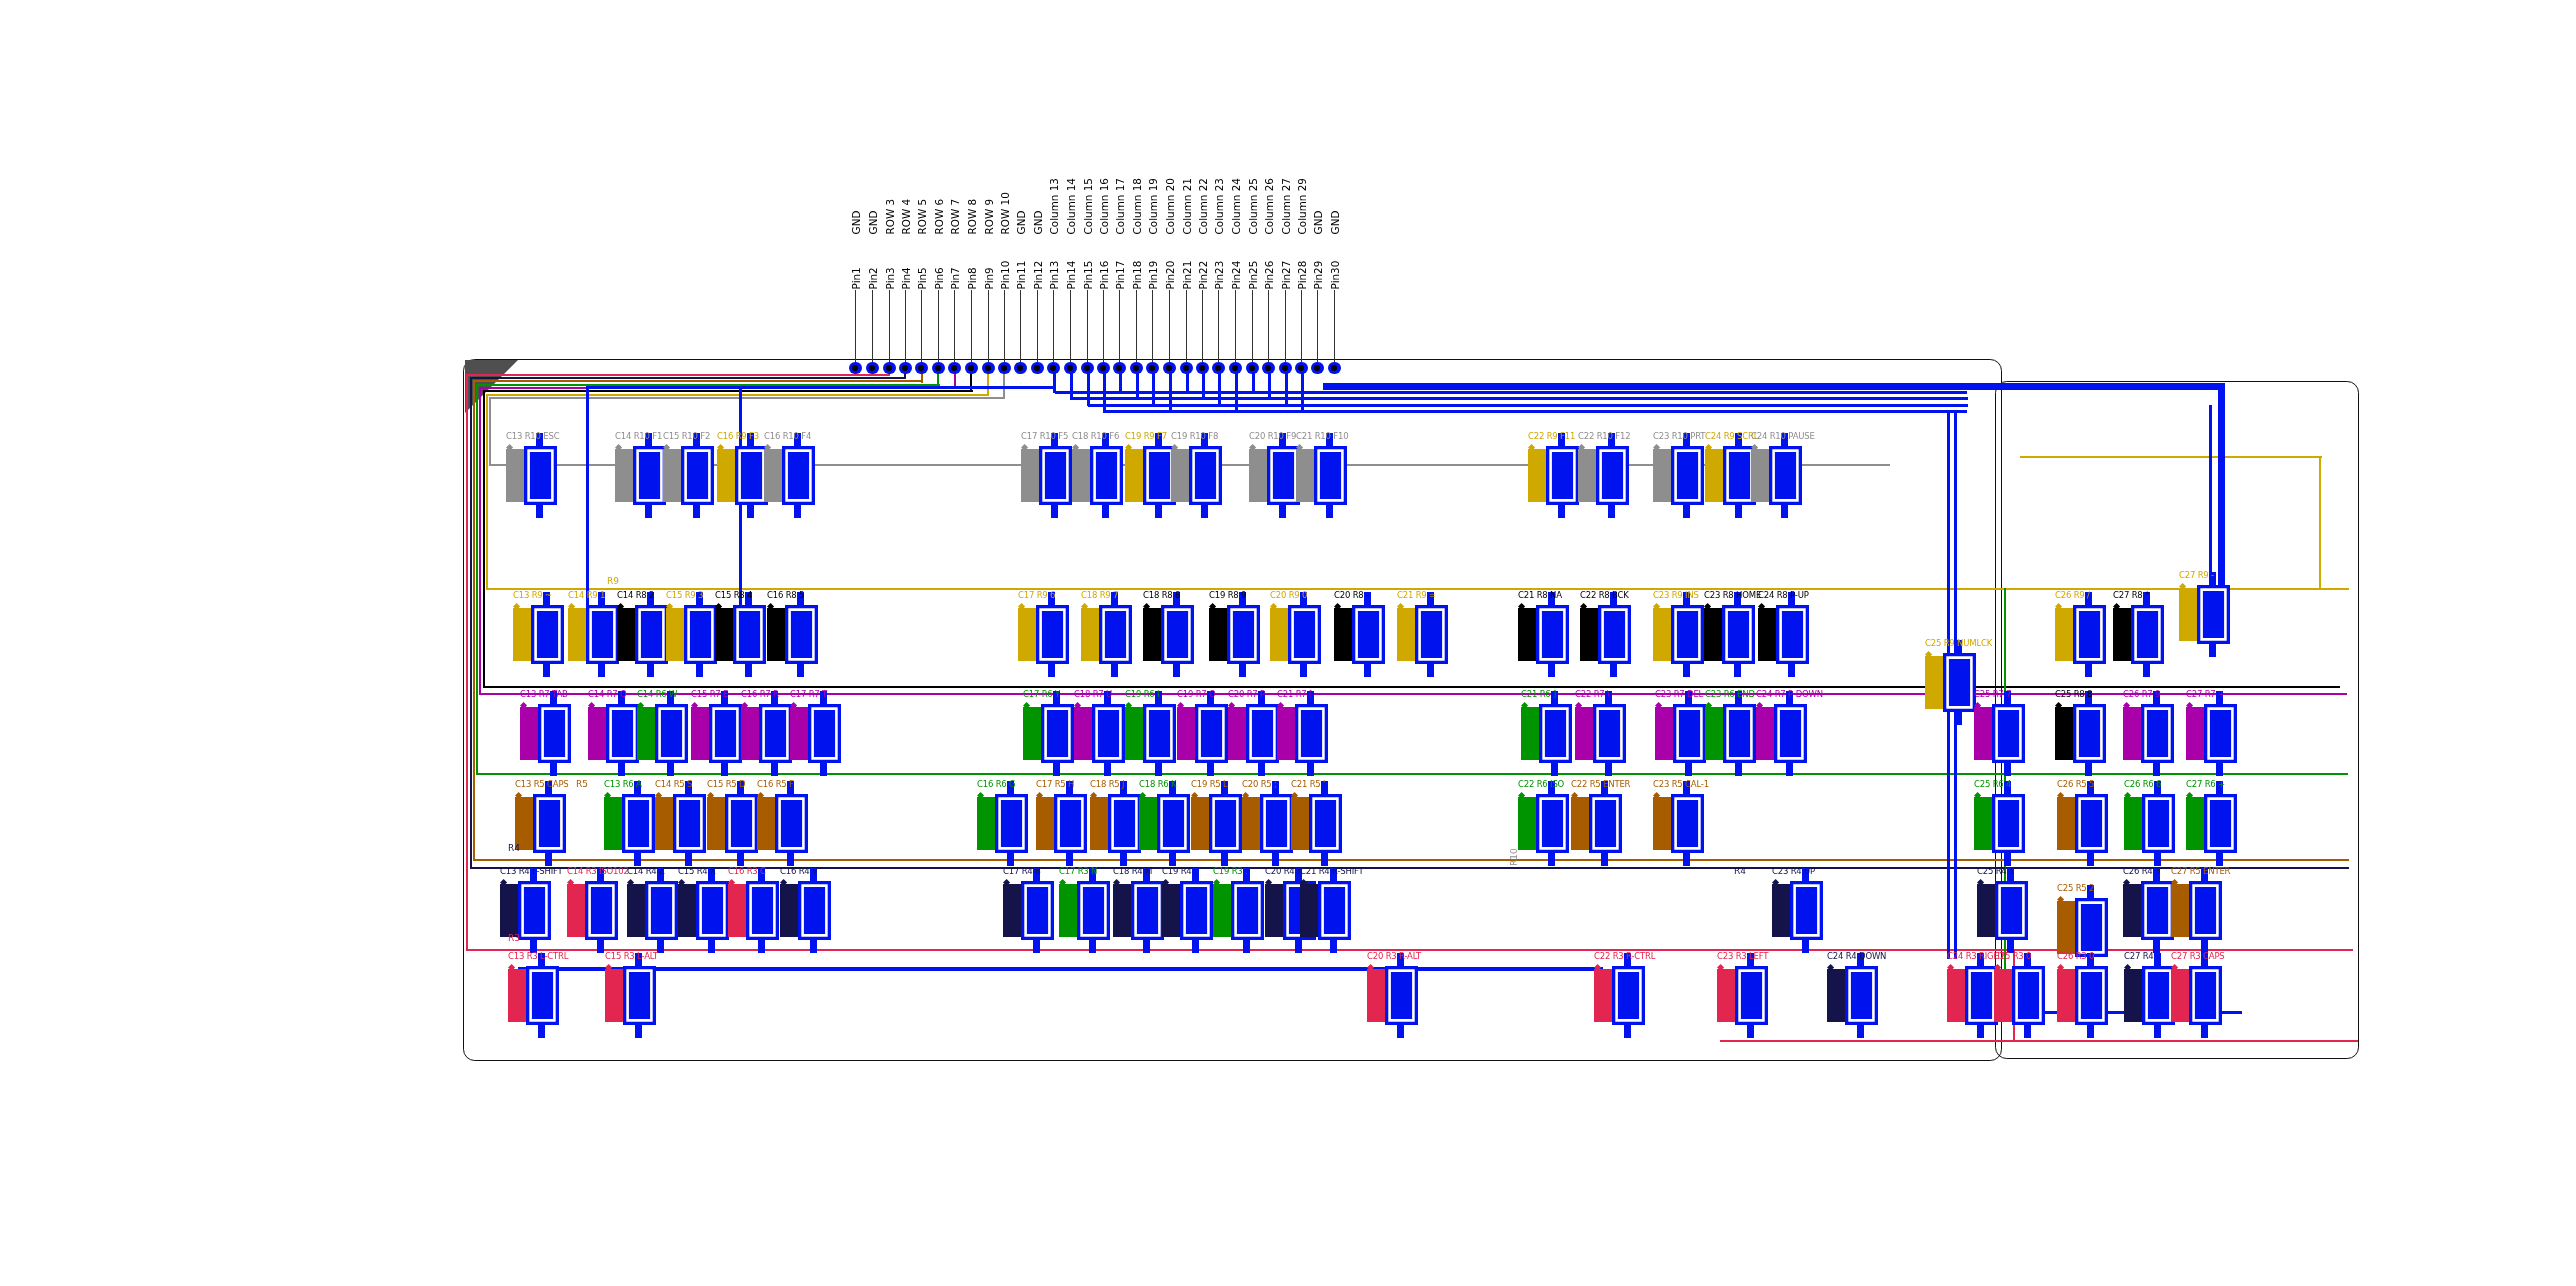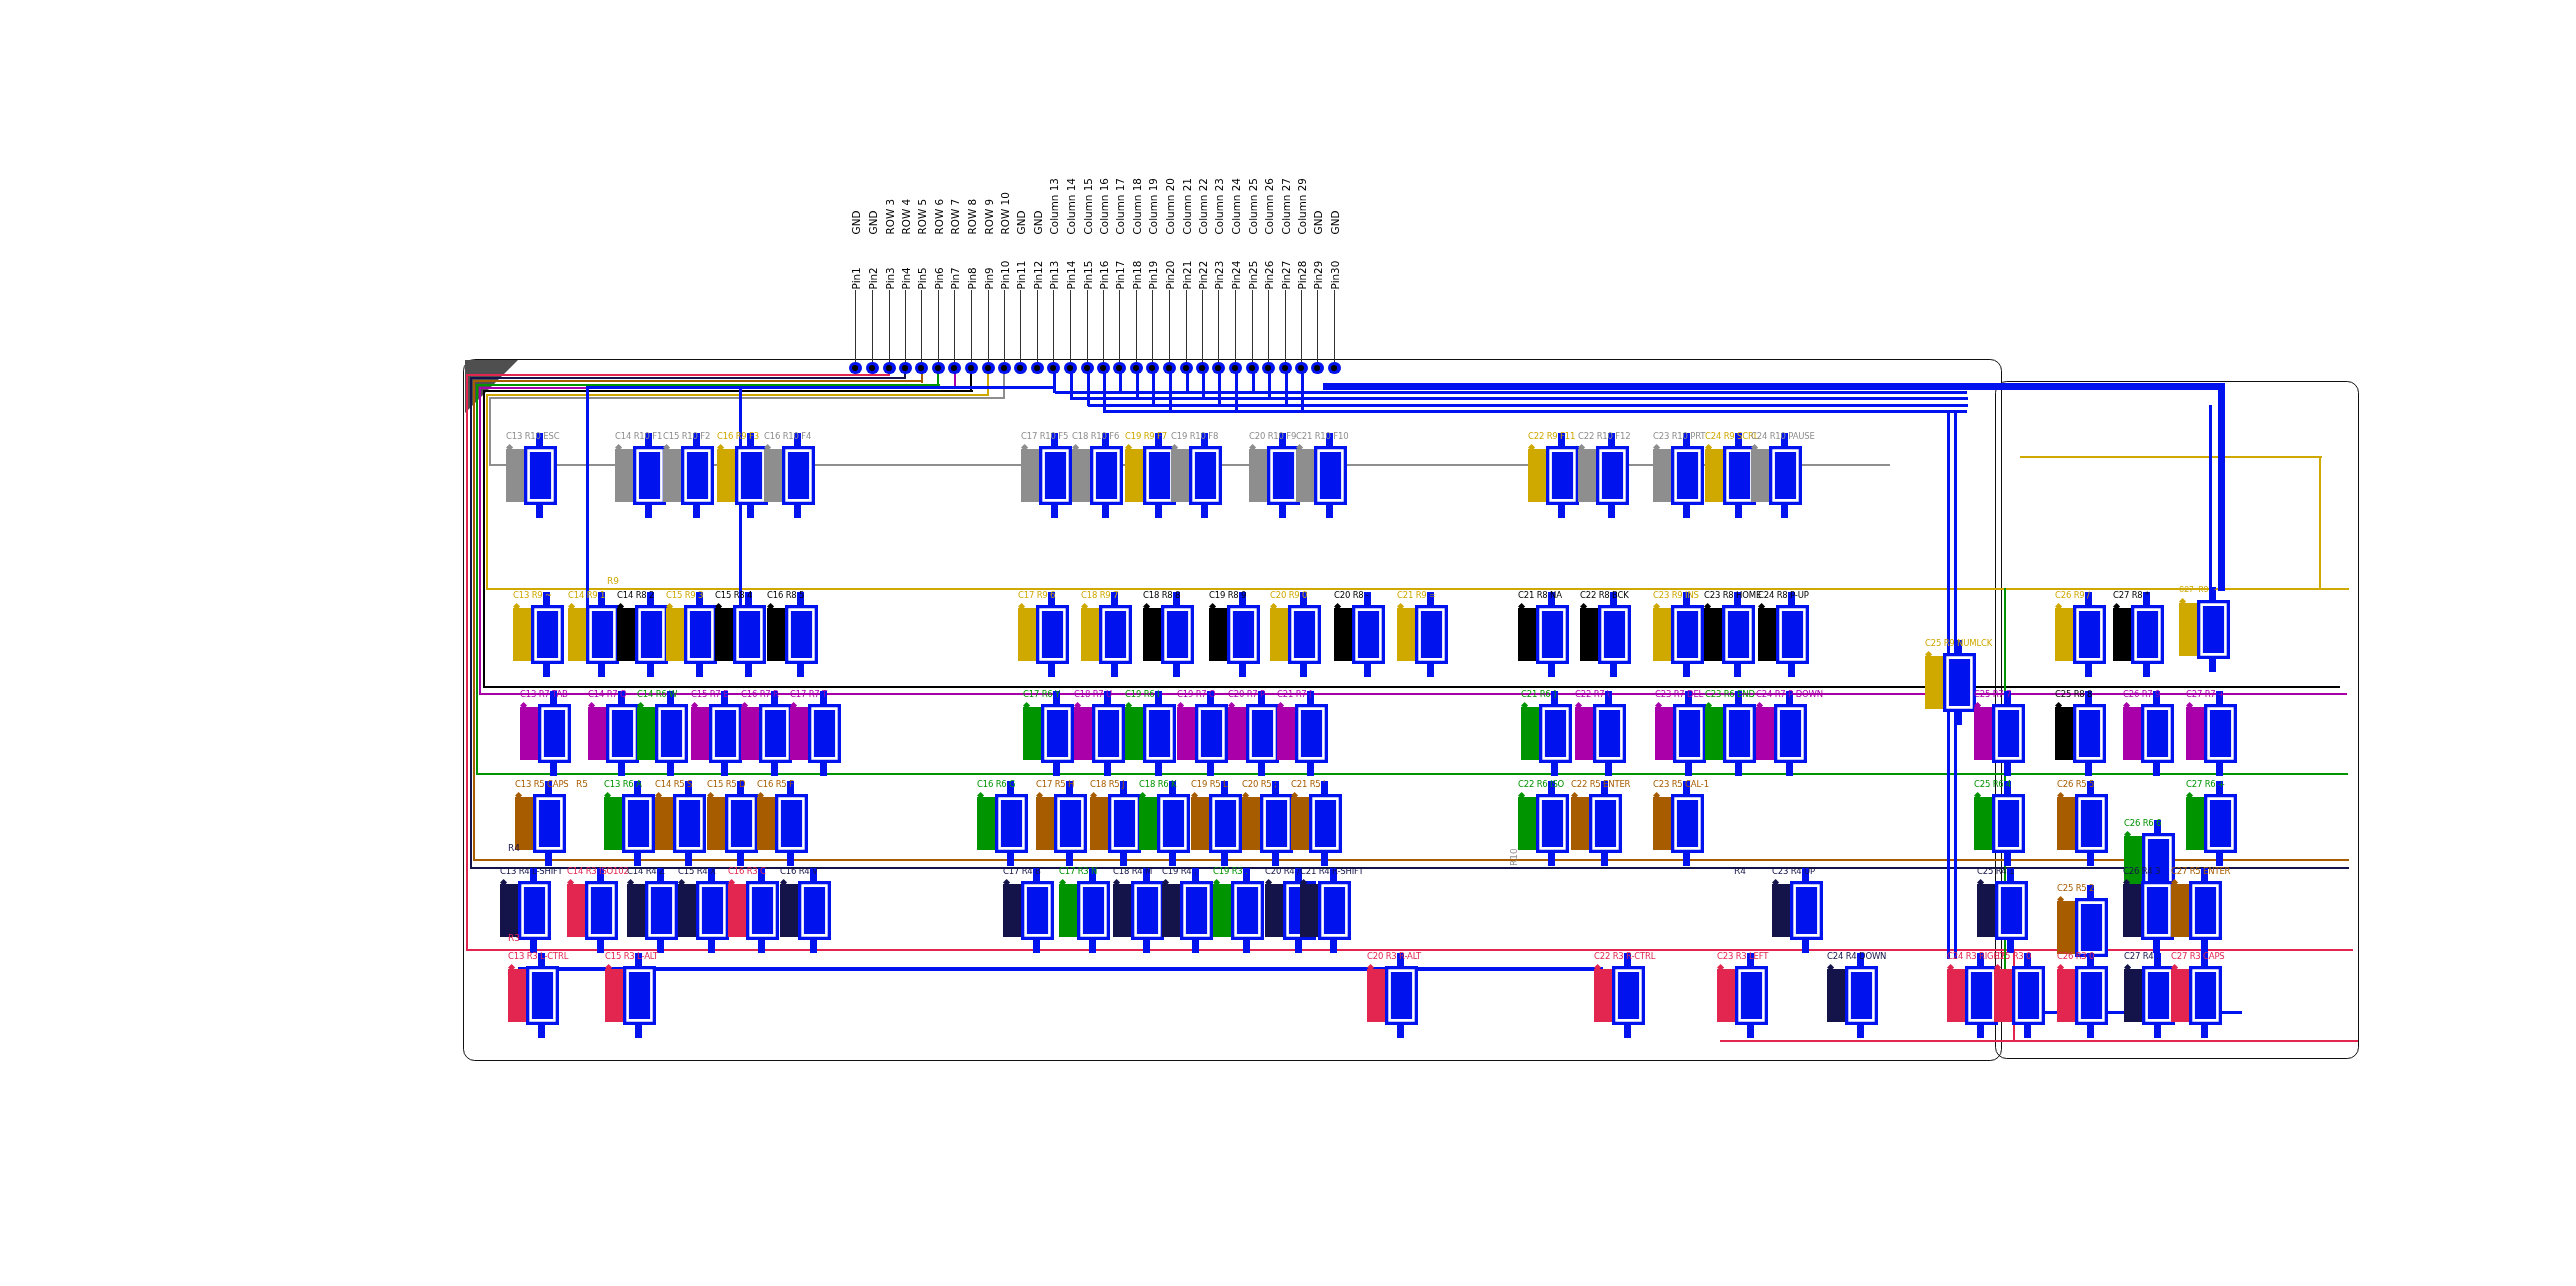--- a/index.html
+++ b/index.html
@@ -487,21 +487,21 @@
         <span class="pad"></span>
         <span class="sw"></span>
         <span class="lbl">C26 R9 /</span>
       </div>
       <div class="key" style="left: 2113px; top: 590px; --nc: #000000;">
         <span class="dot"></span>
         <span class="pad"></span>
         <span class="sw"></span>
         <span class="lbl">C27 R8 *</span>
       </div>
-      <div class="key" style="left: 2179px; top: 585px; font-family: Liberation Mono, monospace; --nc: #cfa800;">
+      <div class="key" style="left: 2179px; top: 570px; --nc: #cfa800;">
         <span class="dot"></span>
         <span class="pad"></span>
         <span class="sw"></span>
         <span class="lbl">C27 R9 -</span>
       </div>
       <div class="key" style="left: 520px; top: 689px; --nc: #aa00aa;">
         <span class="dot"></span>
         <span class="pad"></span>
         <span class="sw"></span>
         <span class="lbl">C13 R7 TAB</span>
@@ -721,21 +721,21 @@
         <span class="pad"></span>
         <span class="sw"></span>
         <span class="lbl">C25 R6 4</span>
       </div>
       <div class="key" style="left: 2057px; top: 779px; --nc: #a85c00;">
         <span class="dot"></span>
         <span class="pad"></span>
         <span class="sw"></span>
         <span class="lbl">C26 R5 5</span>
       </div>
-      <div class="key" style="left: 2124px; top: 818px; --nc: #009400;">
+      <div class="key" style="left: 2124px; top: 779px; --nc: #009400;">
         <span class="dot"></span>
         <span class="pad"></span>
         <span class="sw"></span>
         <span class="lbl">C26 R6 6</span>
       </div>
       <div class="key" style="left: 2186px; top: 779px; --nc: #009400;">
         <span class="dot"></span>
         <span class="pad"></span>
         <span class="sw"></span>
         <span class="lbl">C27 R6 +</span>

